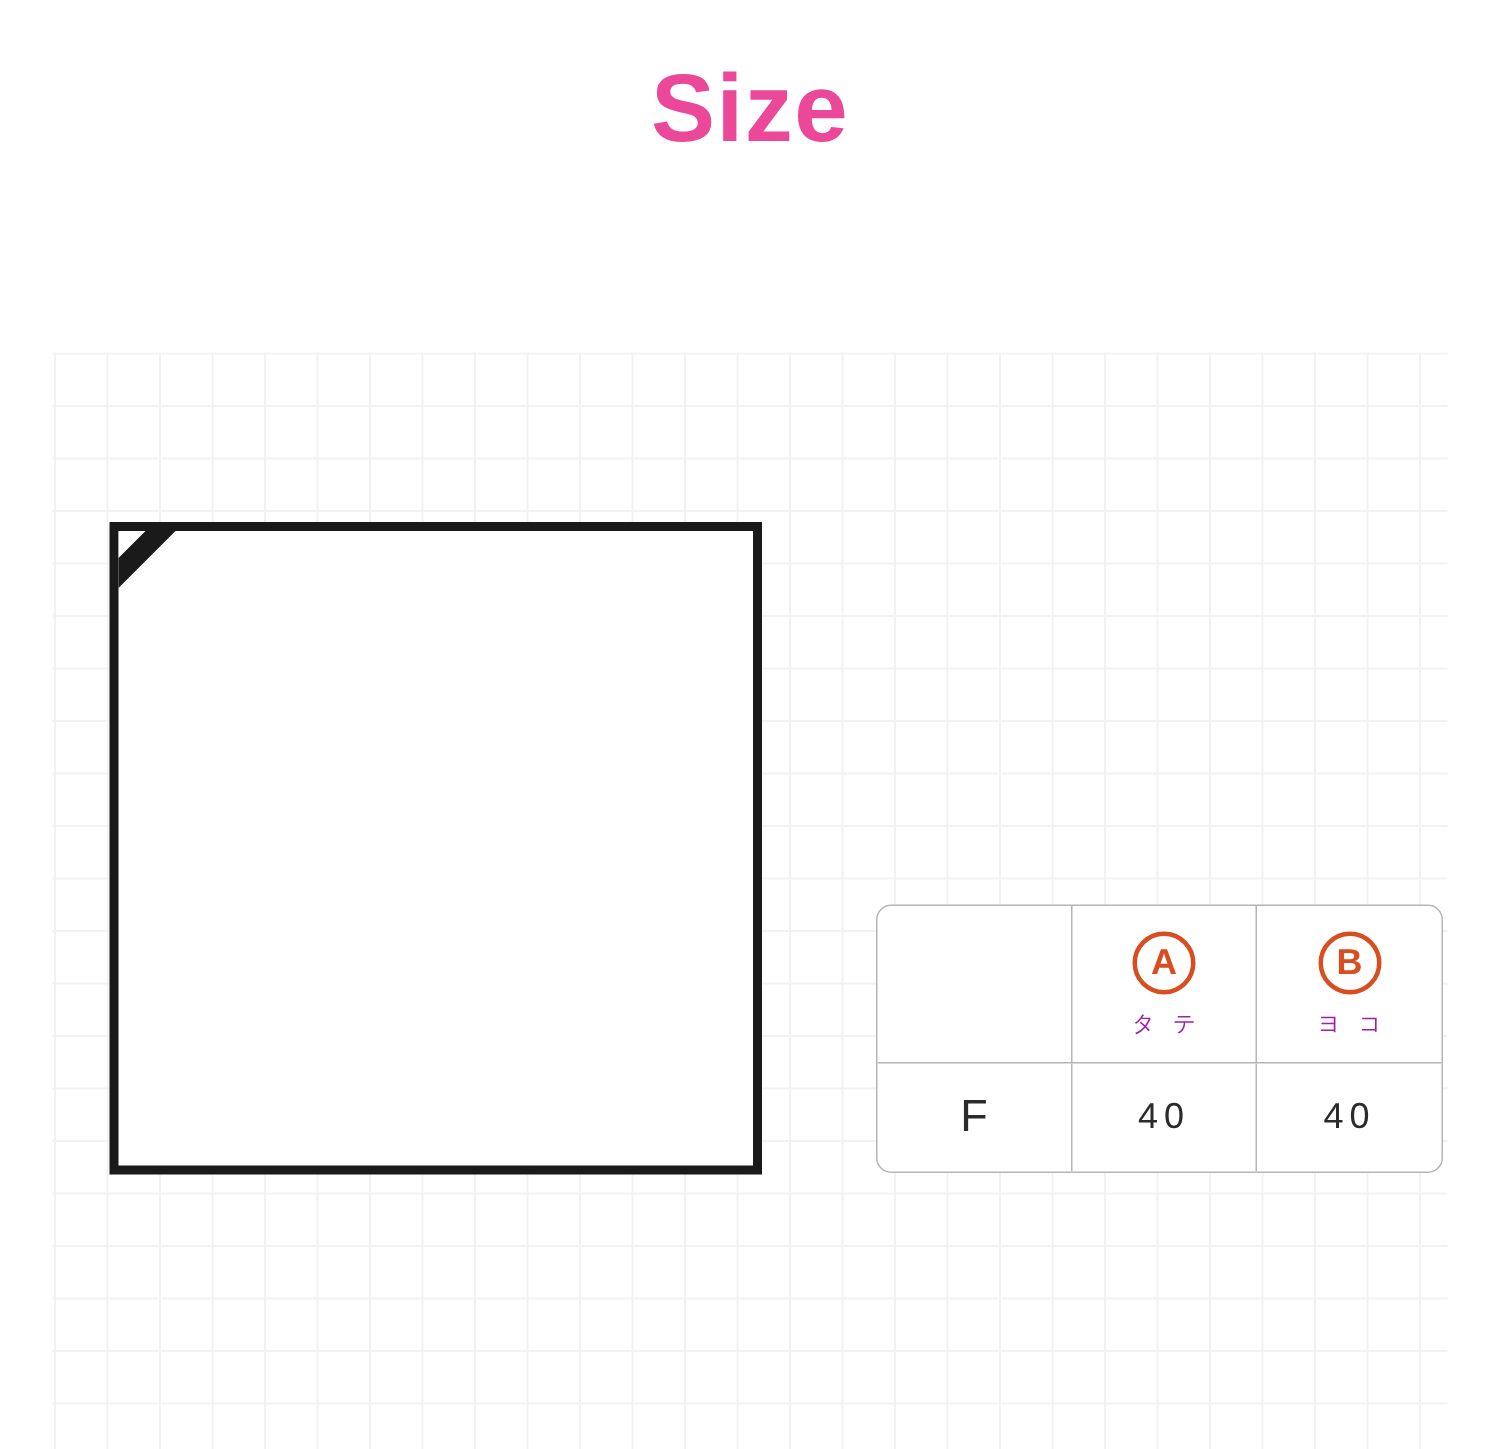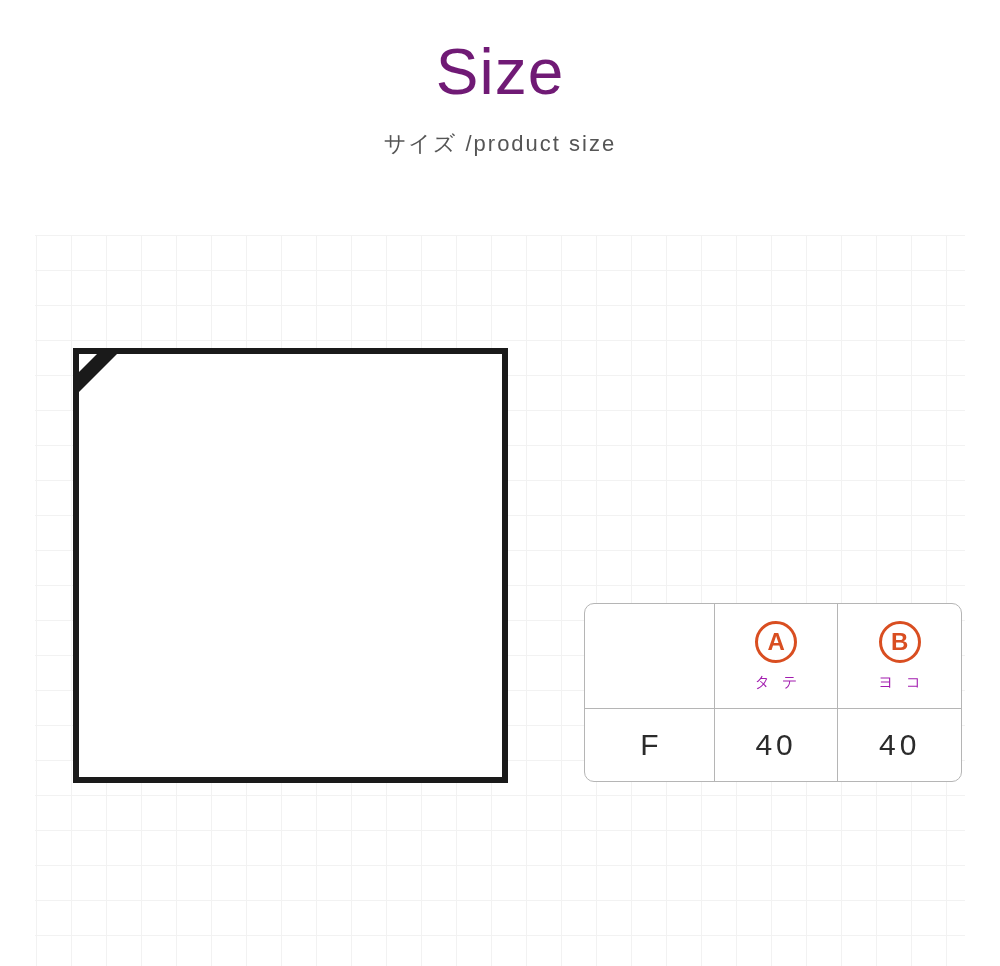--- a/index.html
+++ b/index.html
@@ -12,23 +12,23 @@
     position: relative;
     overflow: hidden;
   }
   .header {
     text-align: center;
     padding-top: 35px;
     padding-bottom: 35px;
   }
   .title {
     font-size: 64px;
-    font-weight: 400;
+    font-weight: 700;
     letter-spacing: 1px;
-    color: #701a75;
+    color: #ec4899;
   }
   .subtitle {
     font-size: 22px;
     color: #555555;
     margin-top: 20px;
     letter-spacing: 2px;
   }
 
   
   .grid-area {
@@ -130,36 +130,35 @@
     color: #d94e21;
     margin-bottom: 10px;
   }
   .jp-small {
     font-size: 15px;
     letter-spacing: 12px;
     text-indent: 12px;
     color: #a21caf;
   }
   .val {
-    font-size: 30px;
+    font-size: 24px;
     letter-spacing: 4px;
     color: #2b2b2b;
   }
   .val-f {
     font-size: 30px;
     font-weight: 500;
     color: #2b2b2b;
   }
 </style>
 </head>
 <body>
 
 <div class="header">
   <div class="title">Size</div>
-  <div class="subtitle">サイズ /product size</div>
 </div>
 
 <div class="grid-area">
 
   <div class="product-square">
     <div class="corner"></div>
     <div class="corner-inner"></div>
   </div>
 
   <div class="size-table">

